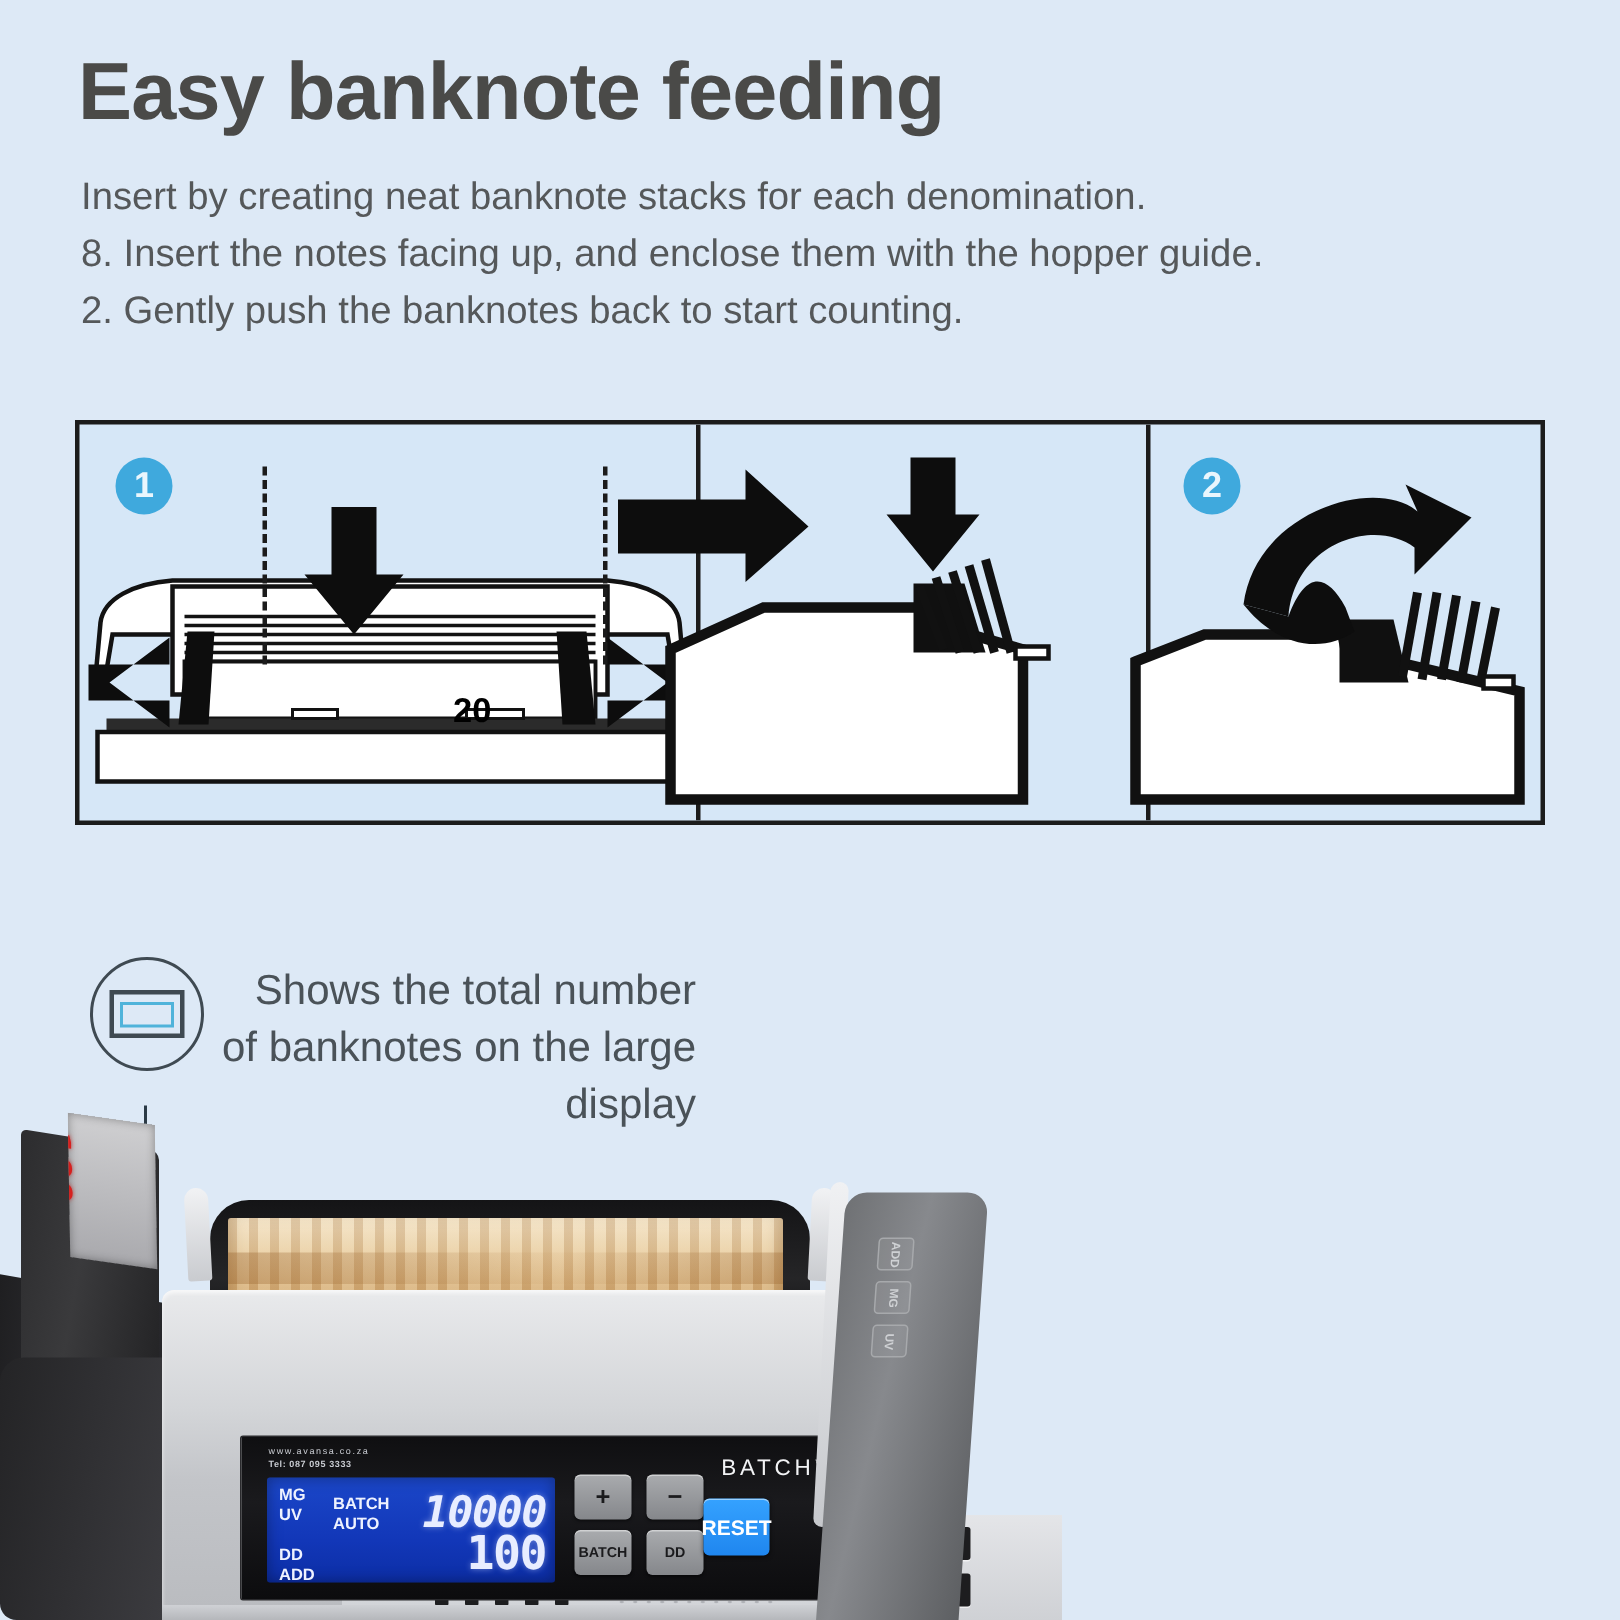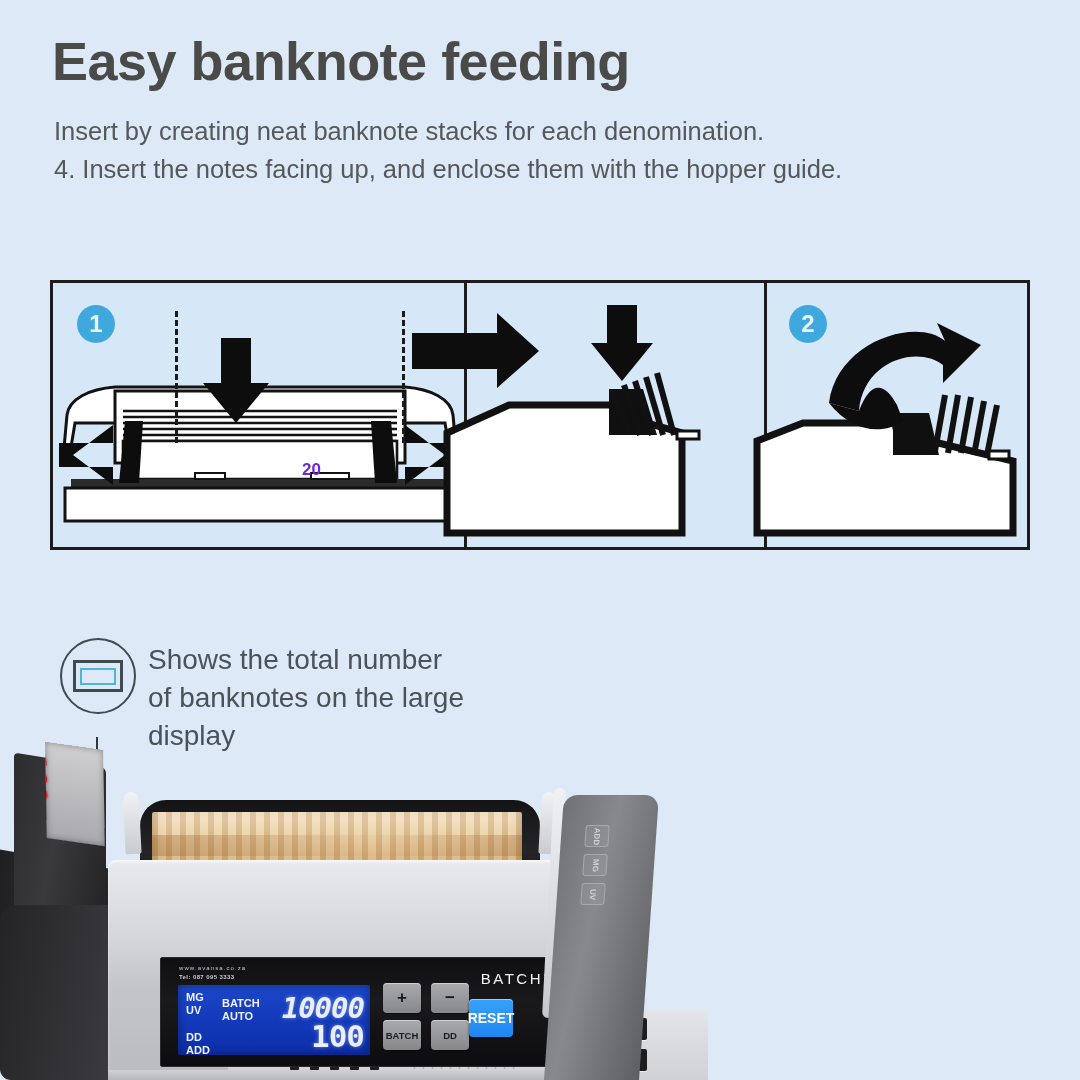--- a/index.html
+++ b/index.html
@@ -50,41 +50,41 @@
   .badge-1 { left: 24px; top: 22px; }
   .badge-3 { left: 22px; top: 22px; }
 
   .dashline {
     position: absolute; width: 0; border-left: 3px dashed #1b1b1b; z-index: 4;
   }
 
   svg.art { position: absolute; left: 0; top: 0; overflow: visible; }
 
   .note20 {
-    position: absolute; font-size: 17px; font-weight: bold; color: #6d28d9;
+    position: absolute; font-size: 23px; font-weight: bold; color: #000000;
     z-index: 5;
   }
 
   
   .callout-icon {
     position: absolute; left: 60px; top: 638px;
     width: 76px; height: 76px; border-radius: 50%;
     border: 2.5px solid #3f4a52;
     display: flex; align-items: center; justify-content: center;
   }
   .callout-icon .screen-outer {
     width: 50px; height: 32px; border: 3px solid #3f4a52;
     display: flex; align-items: center; justify-content: center;
   }
   .callout-icon .screen-inner {
     width: 36px; height: 17px; border: 2.5px solid #4fb3da; background: transparent;
   }
   .callout-text {
     position: absolute; left: 148px; top: 641px;
-    color: #4a5258; font-size: 28px; line-height: 38px;
+    color: #4a5258; font-size: 28px; line-height: 38px; text-align: right;
   }
   .leader-line {
     position: absolute; left: 96px; top: 737px;
     width: 2px; height: 70px; background: #2b3a46;
   }
   .leader-dot {
     position: absolute; left: 91px; top: 800px;
     width: 11px; height: 11px; border-radius: 50%; background: #2b3a46;
   }
 
@@ -255,21 +255,22 @@
 </style>
 </head>
 <body>
 
 <div id="page">
 
   <div class="title">Easy banknote feeding</div>
 
   <div class="subtitle-block">
     <div>Insert by creating neat banknote stacks for each denomination.</div>
-    <div>4. Insert the notes facing up, and enclose them with the hopper guide.</div>
+    <div>8. Insert the notes facing up, and enclose them with the hopper guide.</div>
+    <div>2. Gently push the banknotes back to start counting.</div>
   </div>
 
   <div class="frame">
 
     <div class="cell cell-1">
       <div class="step-badge badge-1">1</div>
       <div class="dashline" style="left:122px; top:28px; height:132px;"></div>
       <div class="dashline" style="left:349px; top:28px; height:132px;"></div>
 
       <svg class="art" width="414" height="270" viewBox="0 0 414 270">

